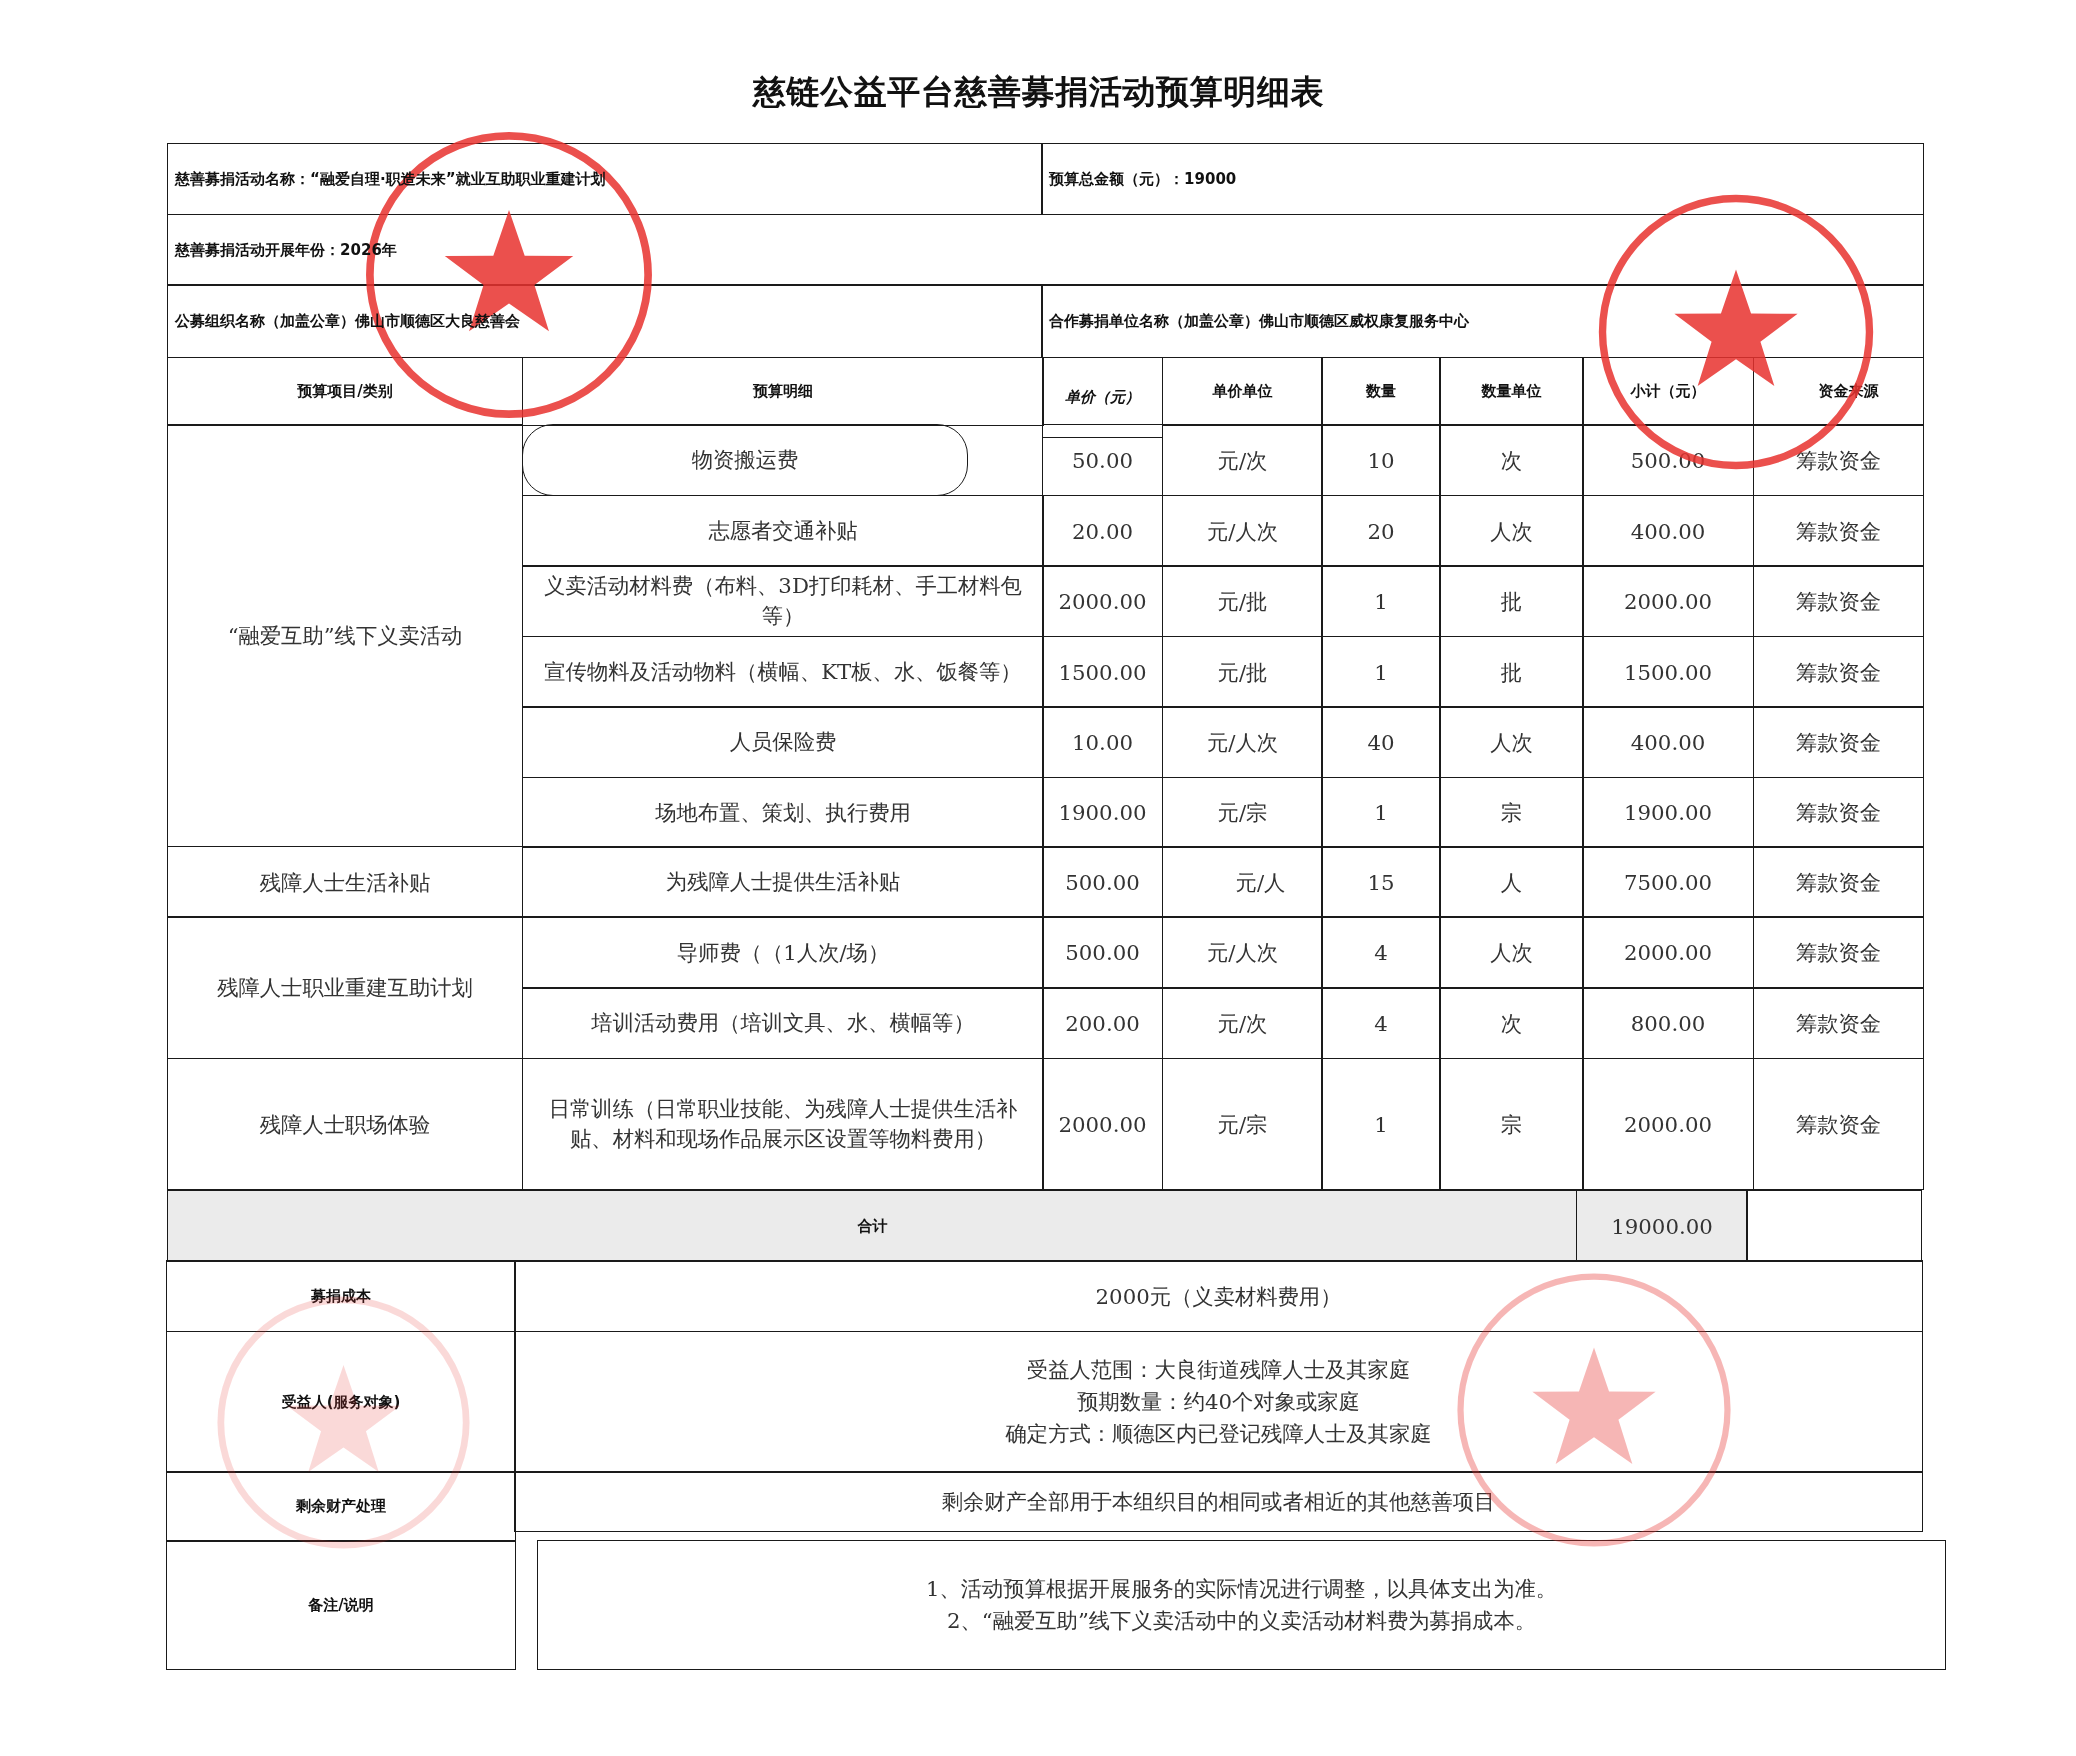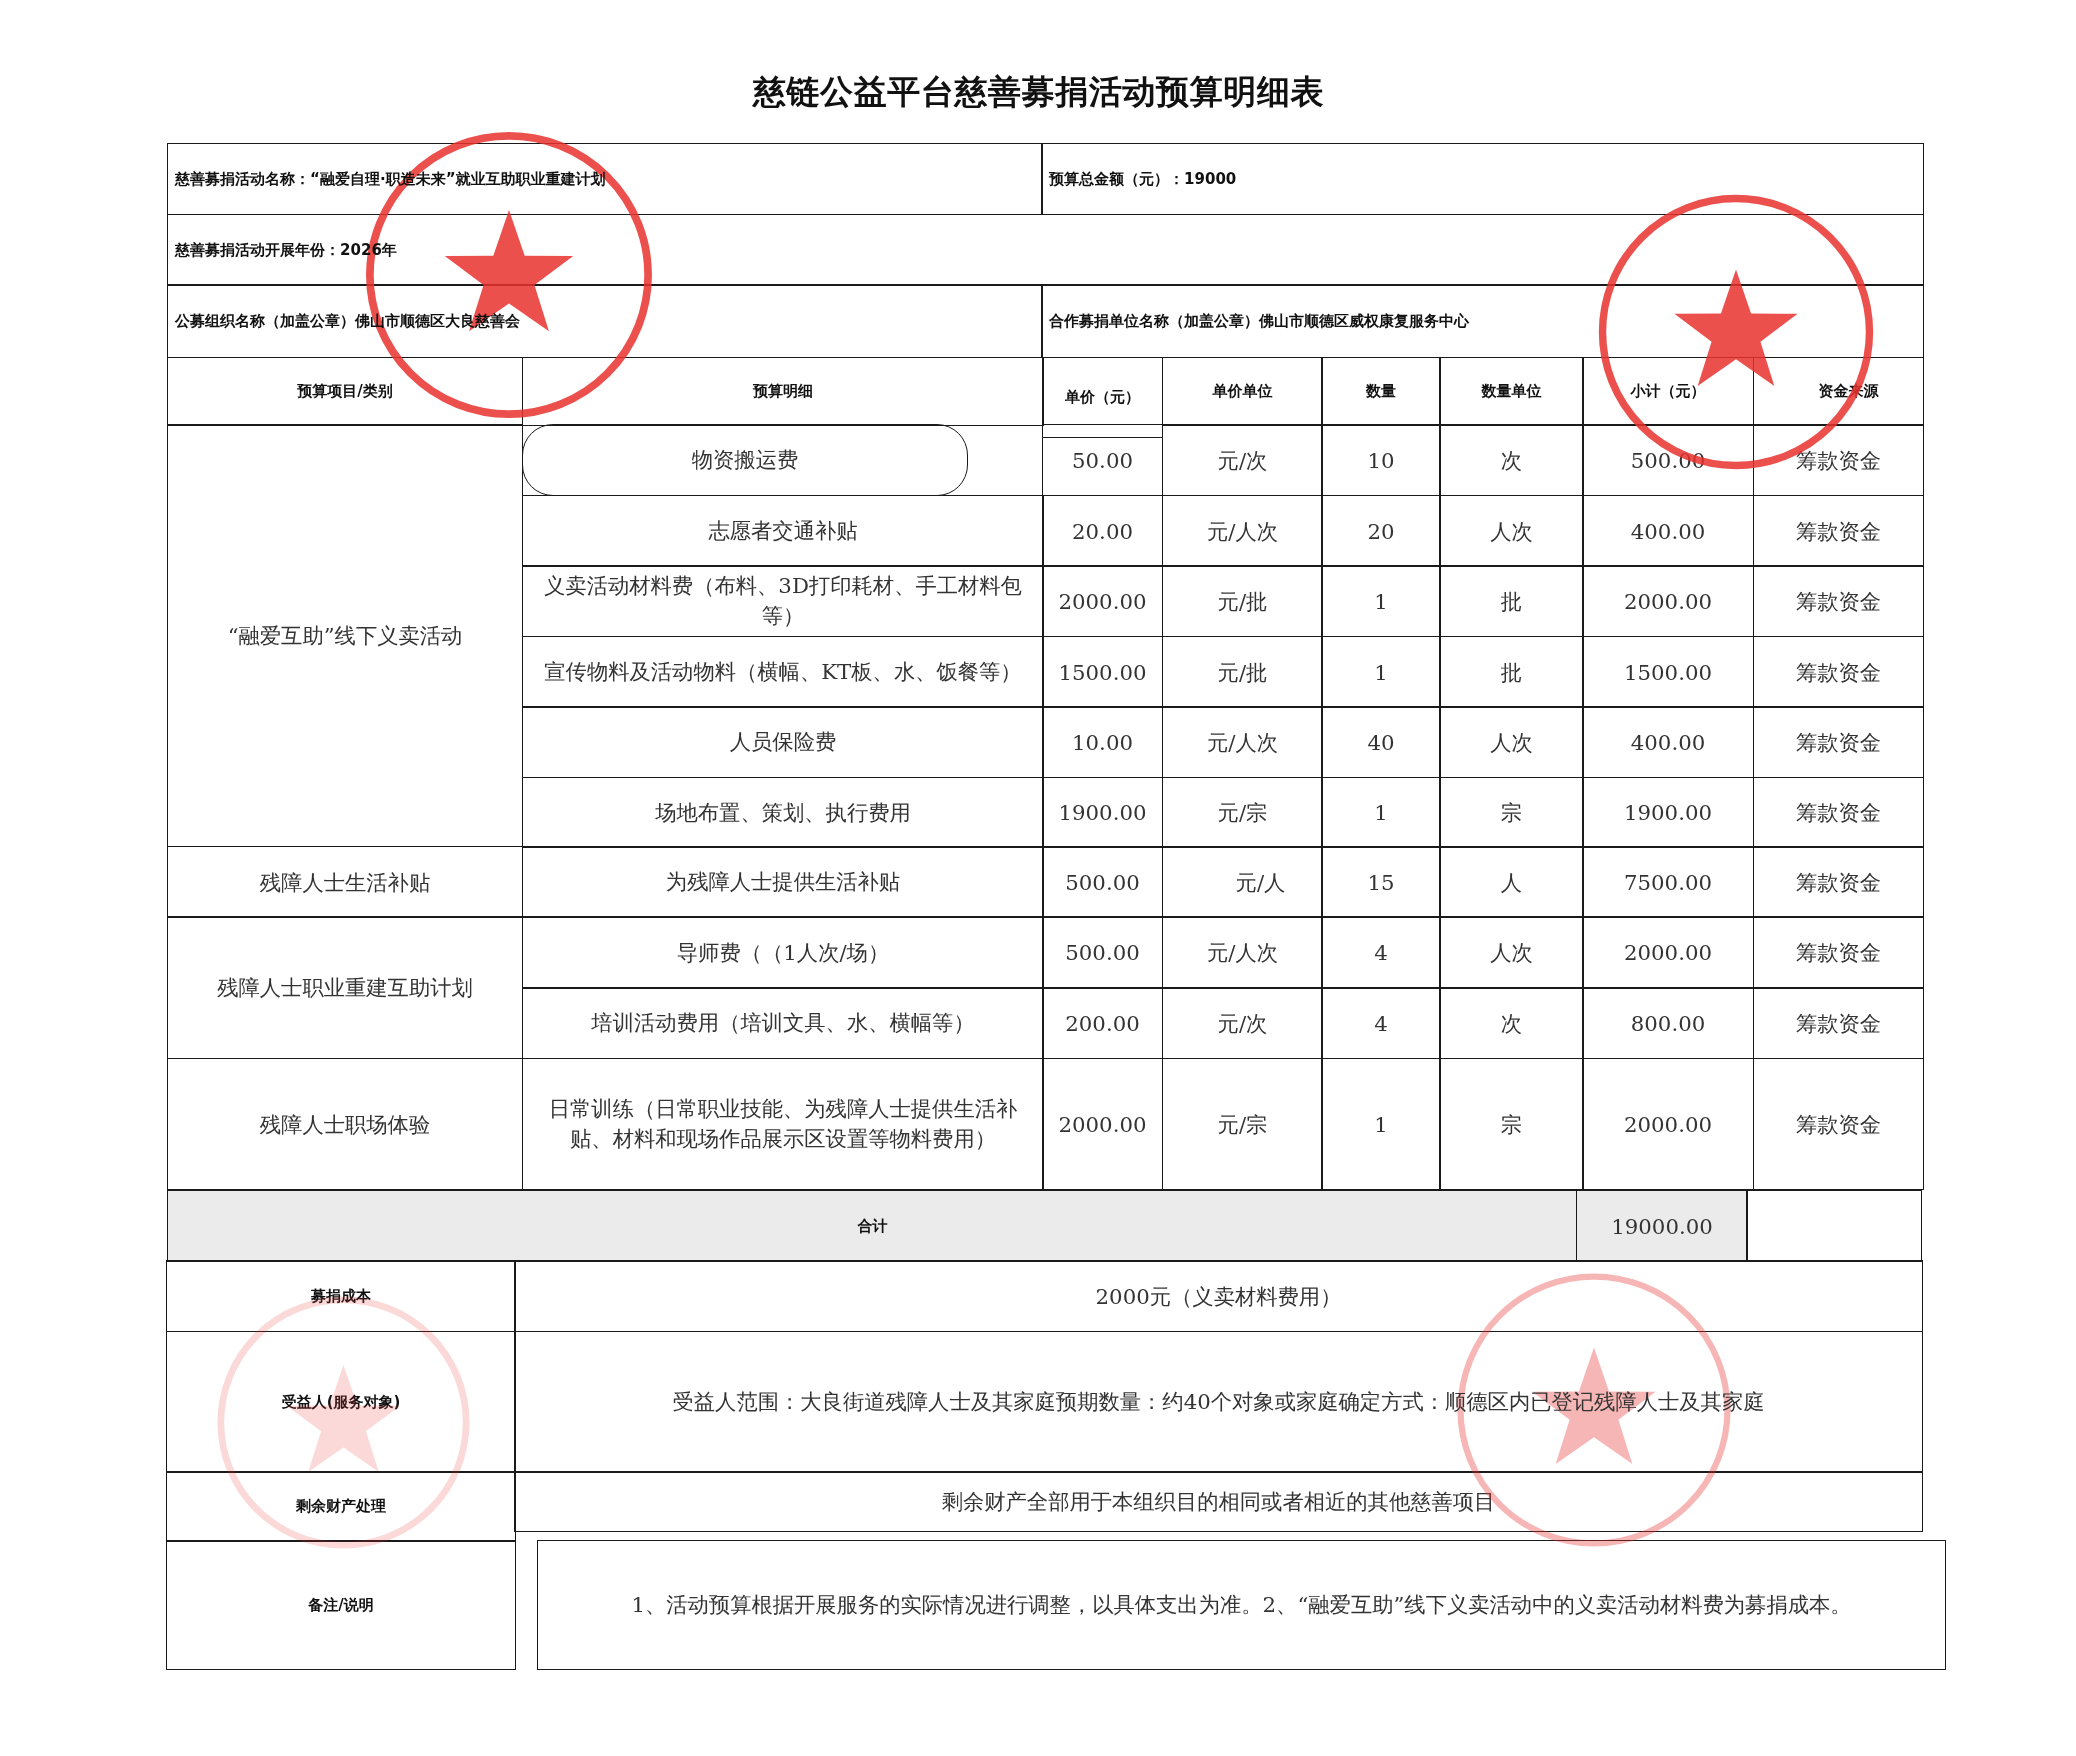--- a/index.html
+++ b/index.html
@@ -10,21 +10,21 @@
            font-size:33px; color:#111; letter-spacing:0.6px; }
   .cell { position:absolute; box-sizing:border-box; border:1.8px solid #1a1a1a;
           display:flex; align-items:center; justify-content:center; text-align:center;
           background:transparent; }
   .cell.left { justify-content:flex-start; padding-left:7.1px; text-align:left; }
   .bold { font-family:"DejaVu Sans","Liberation Sans",sans-serif; font-weight:bold;
           font-size:15px; color:#111; }
   .serif { font-family:"DejaVu Serif","Liberation Serif",serif; font-size:21.3px; color:#333; }
   .wrap { padding:0 7.1px; line-height:30px; }
   .shade { background:#ebebeb; }
-  .multiline { flex-direction:row; line-height:32px; }
+  .multiline { flex-direction:column; line-height:32px; }
   .stamp { position:absolute; border-radius:50%; box-sizing:border-box; pointer-events:none; }
   .stamp svg { width:100%; height:100%; }
   .layer-text { position:relative; z-index:2; }
 </style>
 </head>
 <body>
 
 <div class="title">慈链公益平台慈善募捐活动预算明细表</div>
 
 <div class="cell left bold" style="left:167px;top:143px;width:876px;height:72px;">
@@ -38,21 +38,21 @@
 </div>
 <div class="cell left bold" style="left:167px;top:284px;width:876px;height:74px;">
   <span class="layer-text"><span>公募组织名称（加盖公章）</span><span>佛山市顺德区大良慈善会</span></span>
 </div>
 <div class="cell left bold" style="left:1041px;top:284px;width:883px;height:74px;">
   <span class="layer-text"><span>合作募捐单位名称（加盖公章）</span><span>佛山市顺德区威权康复服务中心</span></span>
 </div>
 
 <div class="cell bold" style="left:167px;top:357px;width:356px;height:69px;">预算项目/类别</div>
 <div class="cell bold" style="left:522px;top:357px;width:522px;height:69px;">预算明细</div>
-<div class="cell bold" style="left:1042px;top:357px;width:121px;height:81px;">单价（元）</div>
+<div class="cell bold" style="left:1042px;top:357px;width:121px;height:81px;font-style:italic;">单价（元）</div>
 <div class="cell bold" style="left:1162px;top:357px;width:161px;height:69px;">单价单位</div>
 <div class="cell bold" style="left:1321px;top:357px;width:120px;height:69px;">数量</div>
 <div class="cell bold" style="left:1439px;top:357px;width:145px;height:69px;">数量单位</div>
 <div class="cell bold" style="left:1582px;top:357px;width:172px;height:69px;">小计（元）</div>
 <div class="cell bold" style="left:1753px;top:357px;width:171px;height:69px;padding-left:20px;">资金来源</div>
 
 <div class="cell serif" style="left:167px;top:424px;width:356px;height:423px;">“融爱互助”线下义卖活动</div>
 <div class="cell serif" style="left:167px;top:846px;width:356px;height:72px;">残障人士生活补贴</div>
 <div class="cell serif" style="left:167px;top:916px;width:356px;height:143px;">残障人士职业重建互助计划</div>
 <div class="cell serif" style="left:167px;top:1058px;width:356px;height:132px;">残障人士职场体验</div>

